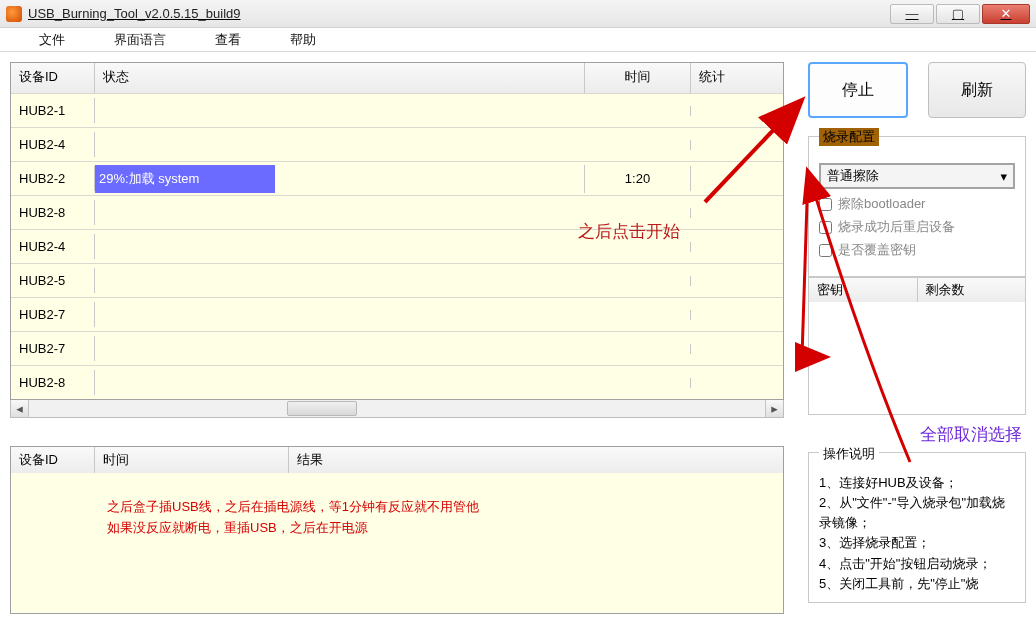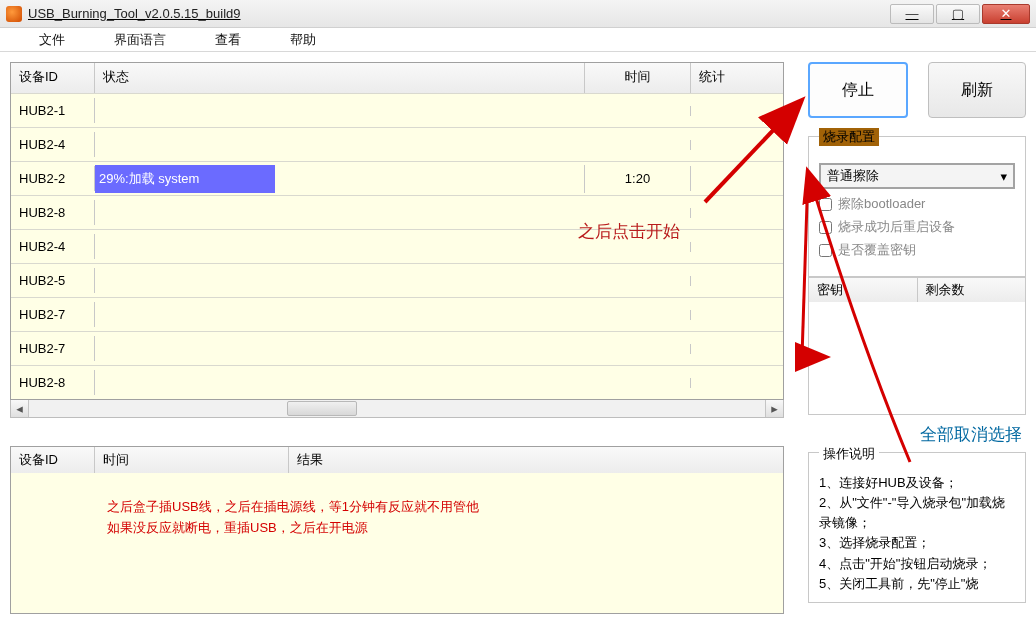--- a/index.html
+++ b/index.html
@@ -59,21 +59,21 @@
 .chk { display:flex; align-items:center; gap:6px; color:#888; margin: 5px 0; }
 .chk input { margin:0; }
 .sel { width: 100%; height: 26px; border:2px solid #a3a3a3; background:#f4f4f4; color:#000000; padding:0 6px; display:flex; align-items:center; justify-content:space-between; margin:4px 0 6px 0; }
 
 .keytbl { border:1px solid #c8c8c8; }
 .keytbl .kh { display:flex; background:linear-gradient(#f9f9f9,#ececec); height:24px; }
 .keytbl .kh > div { flex:1; padding:3px 8px; border-right:1px solid #c8c8c8; }
 .keytbl .kh > div:last-child { border-right:none; }
 .keytbl .kb { height: 112px; background:#fff; }
 
-.annot2 { color:#0369a1; font-size:17px; text-align:right; margin: 8px 4px 6px 0; }
+.annot2 { color:#6d28d9; font-size:17px; text-align:right; margin: 8px 4px 6px 0; }
 
 .instr { border:1px solid #c8c8c8; padding: 20px 10px 8px 10px; position:relative; line-height:1.55; }
 .instr .legend { position:absolute; top:-9px; left:10px; background:#fff; padding:0 4px; }
 
 svg.arrow-overlay { position:absolute; pointer-events:none; }
 </style>
 </head>
 <body>
 
 <div class="titlebar">

